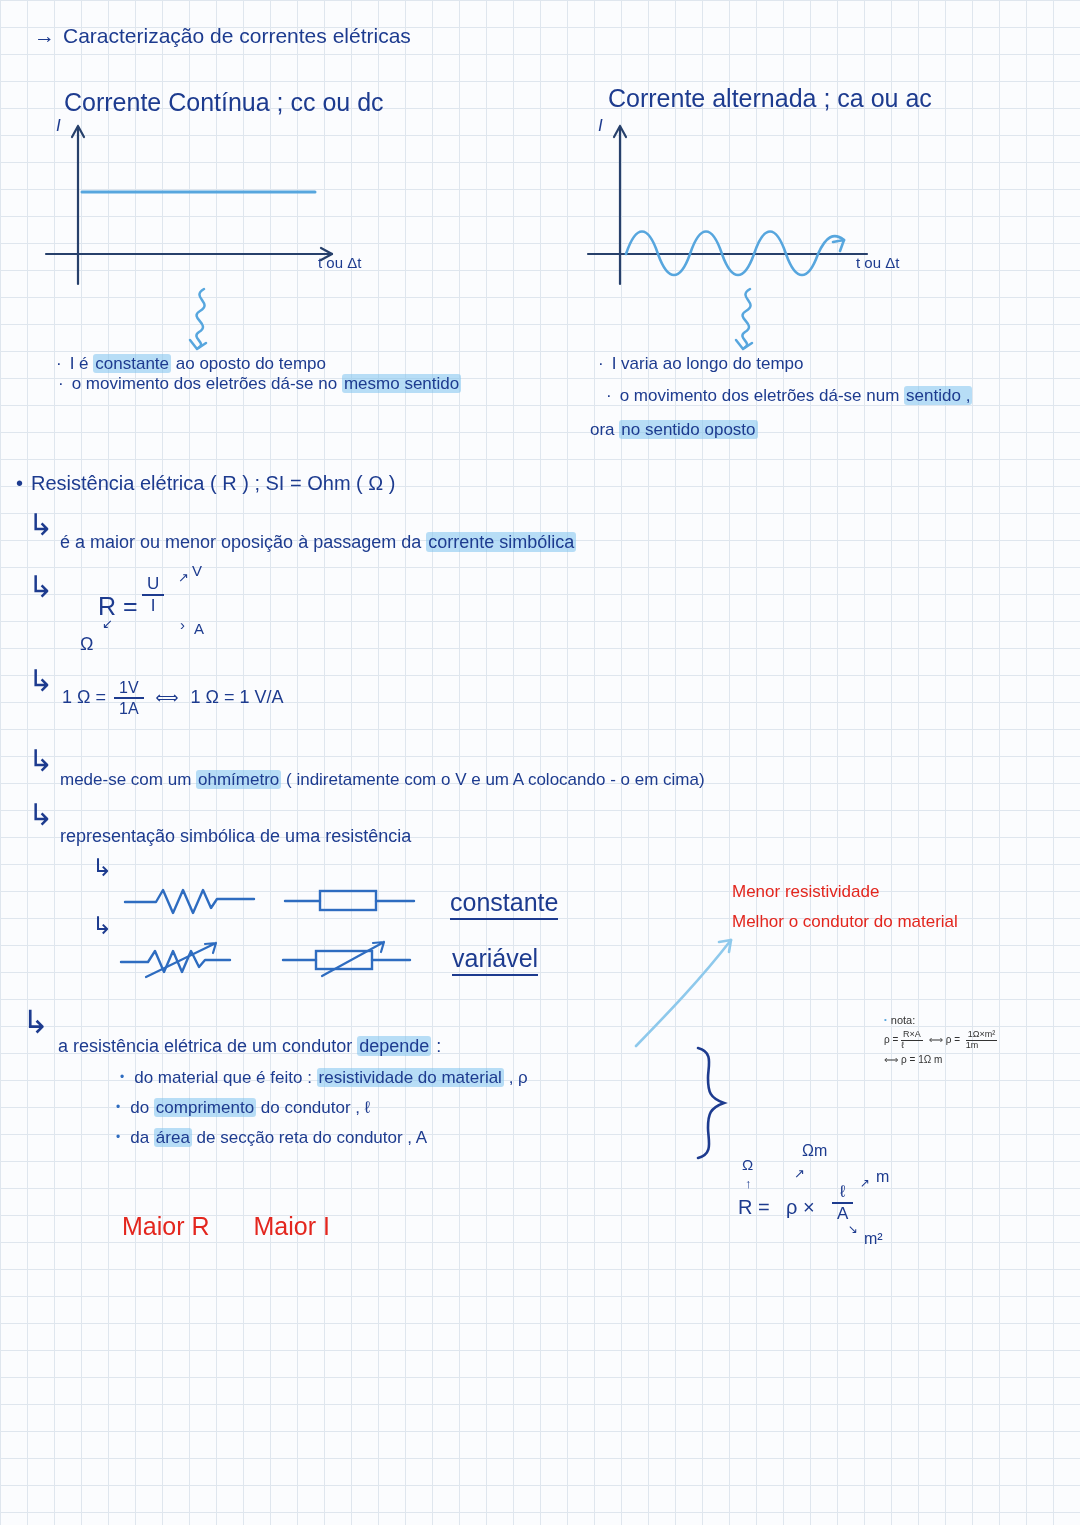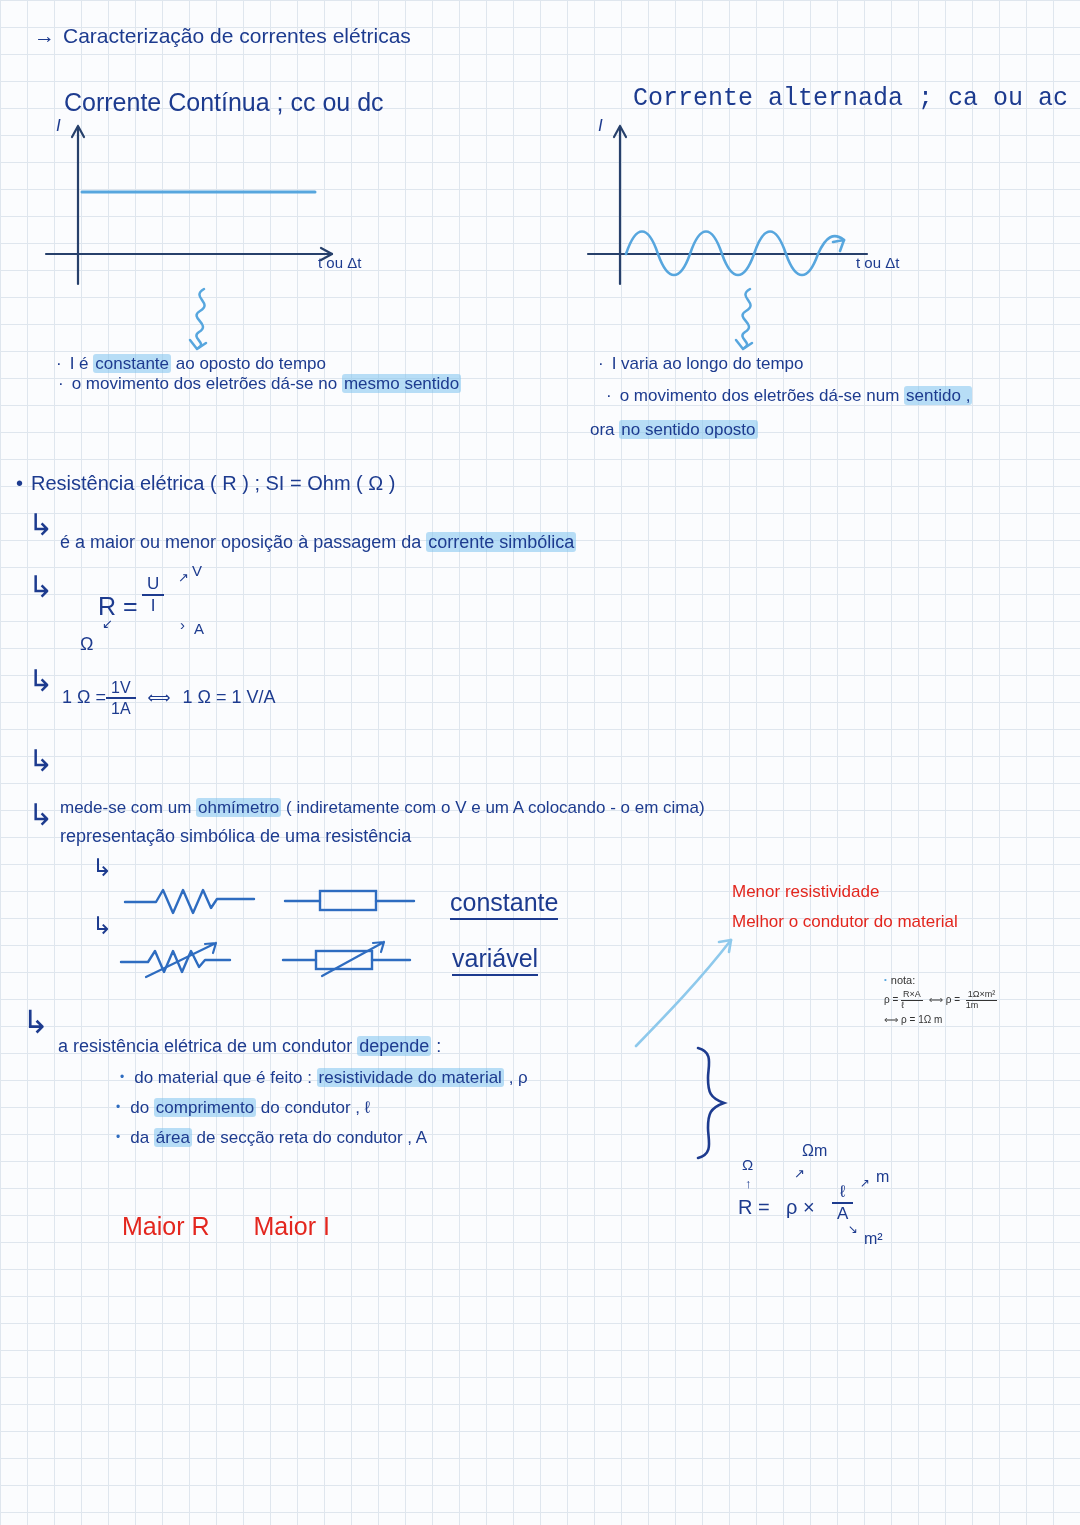--- a/index.html
+++ b/index.html
@@ -39,21 +39,21 @@
 <body>
 
 <div class="page">
 
   <div class="abs t21 ink" style="left:34px;top:24px;">
     <span class="marker">→</span><span>Caracterização de correntes elétricas</span>
   </div>
 
   <div class="abs t19 ink" style="left:64px;top:88px;">Corrente Contínua ; cc ou dc</div>
 
-  <div class="abs t19 ink" style="left:633px;top:84px;font-family:Liberation Mono, monospace;">Corrente alternada ; ca ou ac</div>
+  <div class="abs t19 ink" style="left:608px;top:84px;">Corrente alternada ; ca ou ac</div>
 
   <span class="abs t17 ink it" style="left:56px;top:116px;">I</span>
   <span class="abs t15 ink" style="left:318px;top:254px;">t ou Δt</span>
   <svg class="abs" style="left:40px;top:112px;" width="340" height="180" viewBox="0 0 340 180">
     <path d="M38,16 V172" stroke="#27406b" stroke-width="2.2" fill="none" stroke-linecap="round"></path>
     <path d="M38,14 l-6,11 M38,14 l6,11" stroke="#27406b" stroke-width="2.2" fill="none" stroke-linecap="round"></path>
     <path d="M6,142 H292" stroke="#27406b" stroke-width="2.2" fill="none" stroke-linecap="round"></path>
     <path d="M292,142 l-11,-6 M292,142 l-11,6" stroke="#27406b" stroke-width="2.2" fill="none" stroke-linecap="round"></path>
     <path d="M42,80 H275" stroke="#57a6de" stroke-width="3" fill="none" stroke-linecap="round"></path>
   </svg>
@@ -112,25 +112,25 @@
     <span class="abs t13 ink" style="left:100px;top:10px;">↗</span>
     <span class="abs t15 ink" style="left:114px;top:2px;">V</span>
     <span class="abs t15 ink" style="left:102px;top:56px;">›</span>
     <span class="abs t15 ink" style="left:116px;top:60px;">A</span>
     <span class="abs t13 ink" style="left:24px;top:56px;">↙</span>
     <span class="abs t18 ink" style="left:2px;top:74px;">Ω</span>
   </div>
 
   <span class="abs branch" style="left:28px;top:666px;">↳</span>
   <div class="abs t18 ink" style="left:62px;top:678px;">
-    <span style="">1 Ω =</span><span class="frac t16"><span class="num">1V</span><span class="den">1A</span></span><span class="t16" style="margin:0 12px;">⟺</span><span>1 Ω = 1 V/A</span>
+    <span style="margin-right:8px;">1 Ω =</span><span class="frac t16"><span class="num">1V</span><span class="den">1A</span></span><span class="t16" style="margin:0 12px;">⟺</span><span>1 Ω = 1 V/A</span>
   </div>
 
   <span class="abs branch" style="left:28px;top:746px;">↳</span>
-  <div class="abs t17 ink" style="left:60px;top:798px;text-align:right;">
+  <div class="abs t17 ink" style="left:60px;top:770px;text-align:right;">
     <span>mede-se com um </span><span class="hl">ohmímetro</span><span> ( indiretamente com o V e um A colocando - o em cima)</span>
   </div>
 
   <span class="abs branch" style="left:28px;top:800px;">↳</span>
   <div class="abs t18 ink" style="left:60px;top:826px;">representação simbólica de uma resistência</div>
 
   <span class="abs branch branch-sm" style="left:92px;top:856px;">↳</span>
   <svg class="abs" style="left:122px;top:884px;" width="135" height="32" viewBox="0 0 135 32">
     <path d="M3,18 H34 L41,6 L51,29 L61,6 L71,29 L81,6 L89,24 L95,15 H132" stroke="#2e6cc0" stroke-width="2.4" fill="none" stroke-linecap="round" stroke-linejoin="round"></path>
   </svg>
@@ -154,21 +154,21 @@
 
   <div class="abs t17 red" style="left:732px;top:882px;">Menor resistividade</div>
   <div class="abs t17 red" style="left:732px;top:912px;">Melhor o condutor do material</div>
 
   <svg class="abs" style="left:628px;top:928px;" width="115" height="125" viewBox="0 0 115 125">
     <path d="M8,118 C40,85 72,52 103,12" stroke="#8ec9ec" stroke-width="2.6" fill="none" stroke-linecap="round"></path>
     <path d="M103,12 l-12,2 M103,12 l-2,12" stroke="#8ec9ec" stroke-width="2.6" fill="none" stroke-linecap="round"></path>
   </svg>
 
   <div class="abs" style="left:884px;top:970px;width:190px;">
-    <div style="white-space:nowrap;">
+    <div style="white-space:nowrap;margin-top:40px;">
       <span style="color:#57a6de;font-size:8px;margin-right:4px;vertical-align:2px;">•</span><span class="t11 blk">nota:</span>
     </div>
     <div class="t10 blk" style="white-space:nowrap;margin-top:2px;">
       <span>ρ =</span>
       <span class="sfrac"><span class="num">R×A</span><span class="den">ℓ</span></span>
       <span style="margin:0 3px;">⟺ ρ =</span>
       <span class="sfrac"><span class="num">1Ω×m²</span><span class="den">1m</span></span>
     </div>
     <div class="t10 blk" style="margin-top:3px;">⟺ ρ = 1Ω m</div>
   </div>

